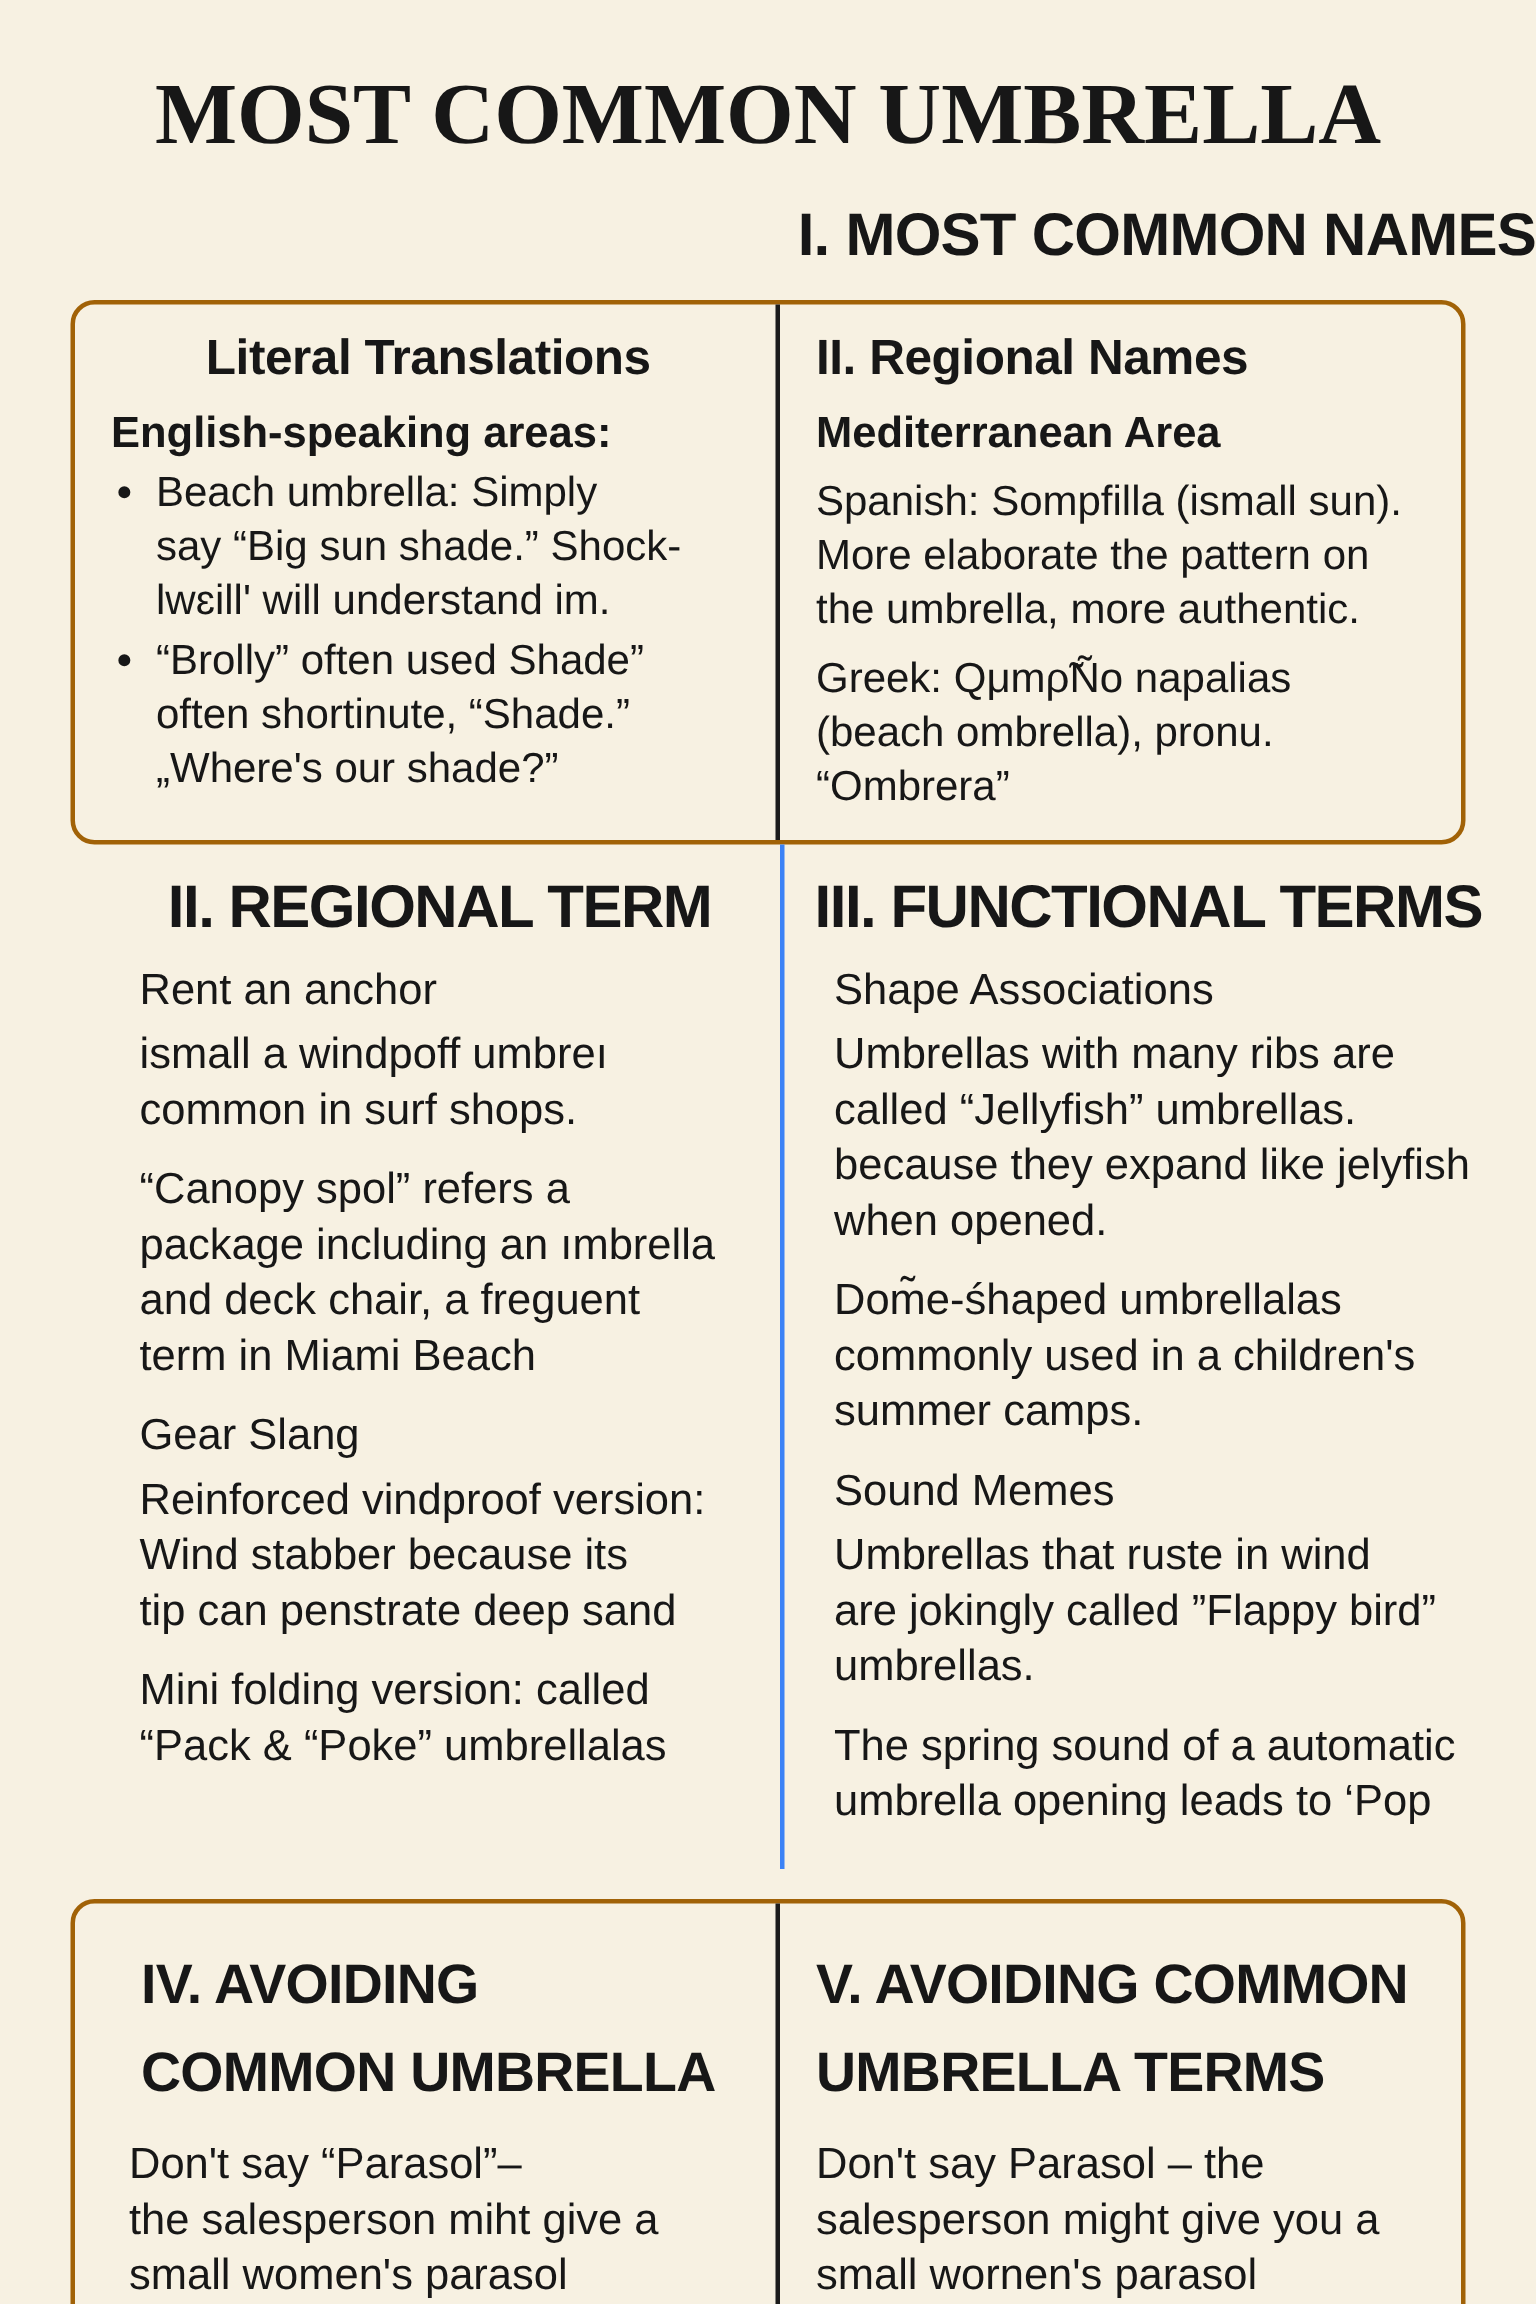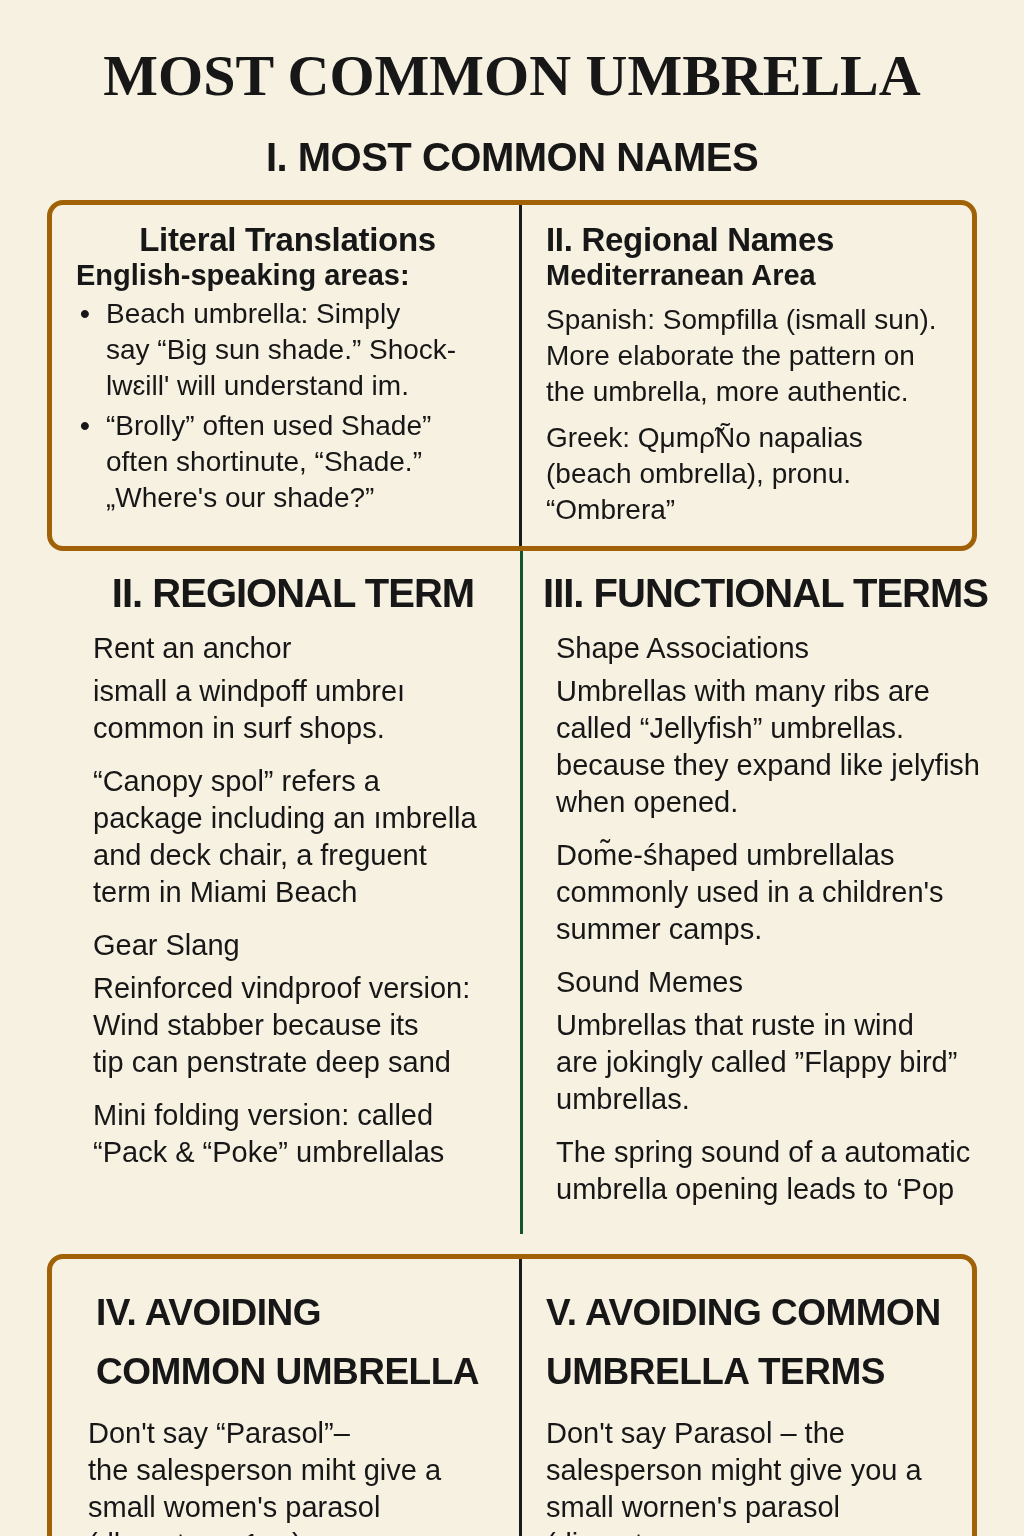--- a/index.html
+++ b/index.html
@@ -18,56 +18,56 @@
     font-size: 58px;
     letter-spacing: 0px;
     text-align: center;
     padding-top: 42px;
     transform-origin: center top;
   }
   .subtitle {
     font-weight: 700;
     font-size: 40px;
     letter-spacing: -0.5px;
-    text-align: center;
+    text-align: right;
     margin-top: 26px;
   }
 
   
   .box {
     margin: 20px 47px 0 47px;
-    border: 5px solid #a16207;
+    border: 3px solid #a16207;
     border-radius: 16px;
     display: grid;
     grid-template-columns: 470px 1fr;
     background: transparent;
   }
   .box .col { padding: 16px 20px 18px 24px; }
   .box .col-l { border-right: 3px solid #1b1b1b; }
   .box .col-r { padding-left: 24px; }
 
   .colhead { font-size: 33px; font-weight: 700; letter-spacing: -0.3px; }
   .colhead.center { text-align: center; }
-  .subhead { font-size: 29px; font-weight: 700; margin-top: 0; }
+  .subhead { font-size: 29px; font-weight: 700; margin-top: 16px; }
 
   .runs { white-space: pre-line; font-size: 28px; line-height: 36px; }
   .runs b { font-weight: 400; }
 
   .bullet { display: flex; margin-top: 4px; }
   .bullet .dot { width: 30px; font-size: 28px; line-height: 36px; font-weight: 700; flex: 0 0 30px; text-align: left; padding-left: 4px; }
   .para { margin-top: 10px; }
 
   
   .mid {
     display: grid;
     grid-template-columns: 523px 1fr;
     margin-top: 0;
   }
   .midcol { padding: 20px 14px 26px 14px; }
-  .midcol-l { border-right: 3px solid #14532d; padding-left: 80px; padding-right: 14px; }
+  .midcol-l { border-right: 3px solid #3b82f6; padding-left: 80px; padding-right: 14px; }
   .midcol-r { padding-left: 20px; padding-right: 36px; }
   .midhead {
     font-size: 40px;
     font-weight: 700;
     letter-spacing: -1px;
     text-align: center;
     margin-bottom: 14px;
   }
   .mid .runs { font-size: 29px; line-height: 37px; margin-left: 13px; }
   .mh { margin-top: 16px; }

